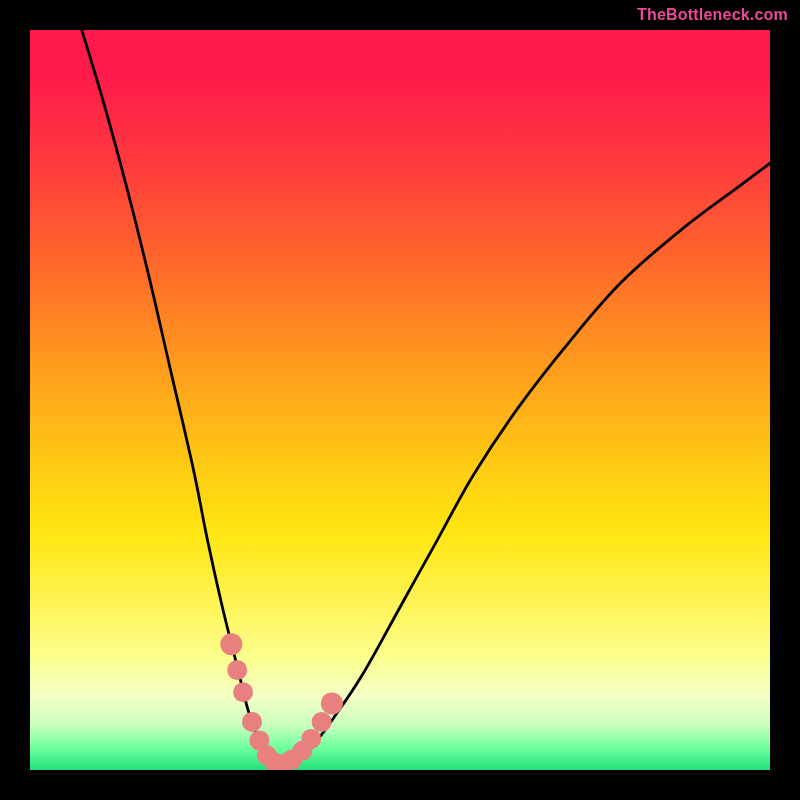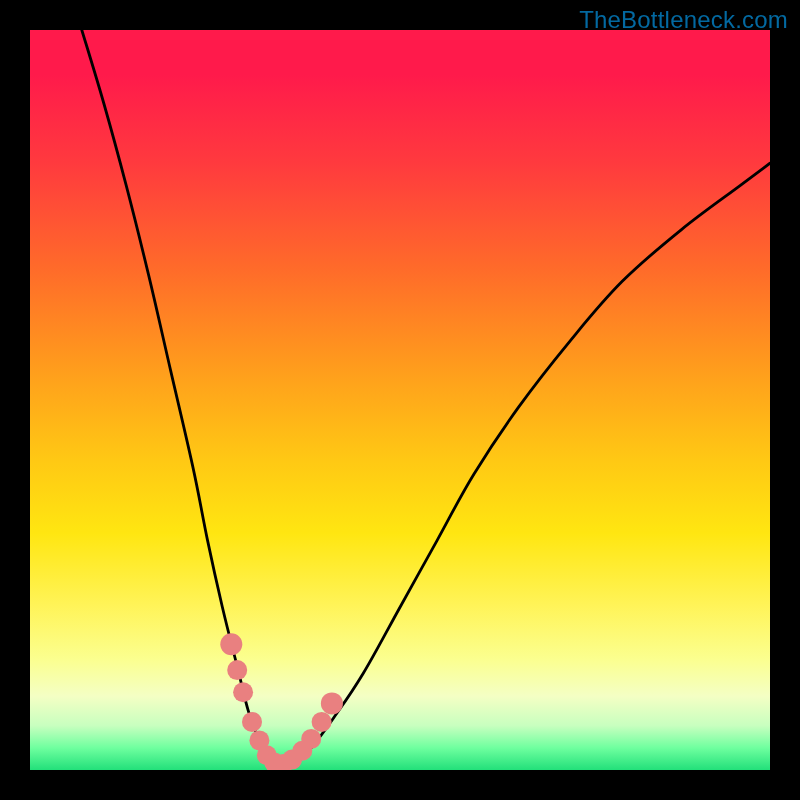--- a/index.html
+++ b/index.html
@@ -13,23 +13,23 @@
   }
   .frame {
     position: absolute;
     left: 0; top: 0; width: 800px; height: 800px;
     background: #000;
   }
   .watermark {
     position: absolute;
     top: 6px;
     right: 12px;
-    color: #0369a1;
-    font-size: 24px;
-    font-weight: 400;
+    color: #ec4899;
+    font-size: 16px;
+    font-weight: 700;
     letter-spacing: 0.2px;
     user-select: none;
   }
   .plot {
     position: absolute;
     left: 30px;
     top: 30px;
     width: 740px;
     height: 740px;
     overflow: hidden;

